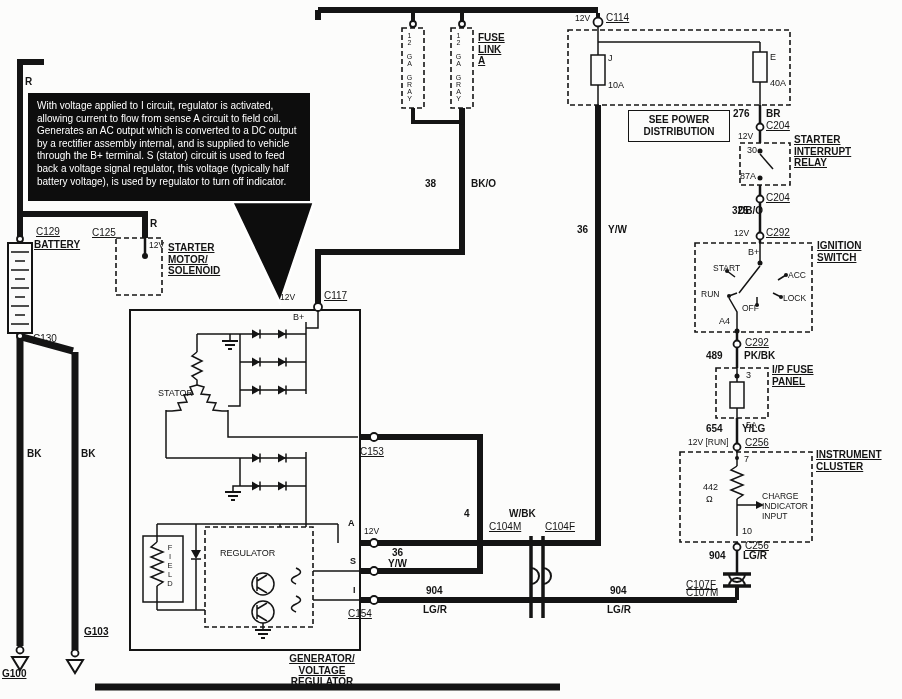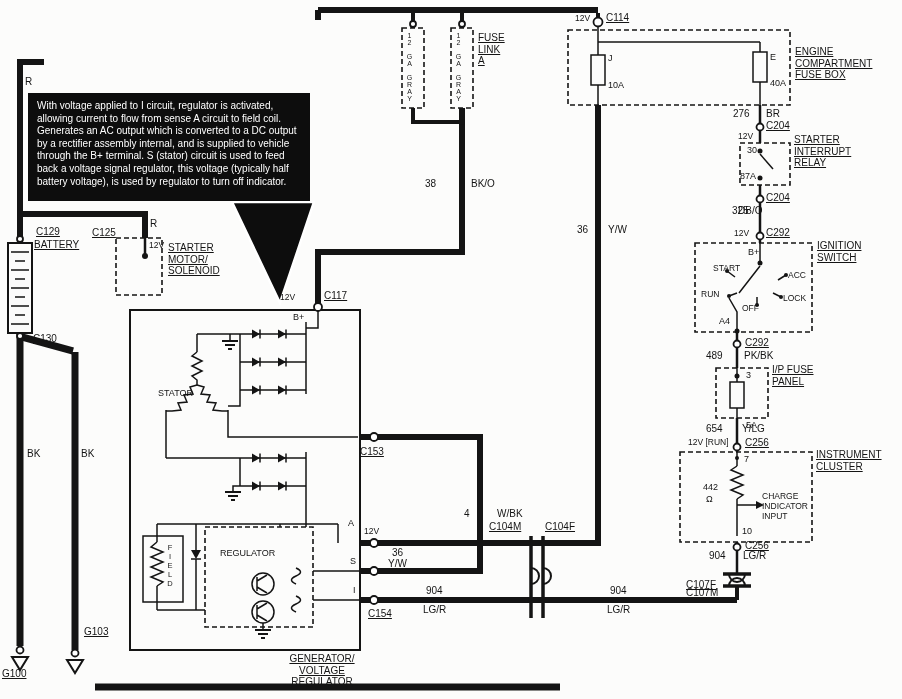--- a/index.html
+++ b/index.html
@@ -11,21 +11,21 @@
   .w4{stroke:#141414;stroke-width:4;fill:none}
   .w35{stroke:#141414;stroke-width:3.5;fill:none}
   .w25{stroke:#141414;stroke-width:2.5;fill:none}
   .w2{stroke:#141414;stroke-width:2;fill:none}
   .w15{stroke:#141414;stroke-width:1.5;fill:none}
   .dash{stroke:#141414;stroke-width:1.6;fill:none;stroke-dasharray:5 3}
   .conn{fill:#fff;stroke:#141414;stroke-width:1.8}
   .dot{fill:#141414;stroke:none}
   .blk{fill:#141414;stroke:none}
   .L{position:absolute;font-size:10px;line-height:1.15;white-space:pre-line;color:#141414;}
-  .b{font-weight:normal}
+  .b{font-weight:bold}
   .u{text-decoration:underline}
   .s9{font-size:9px}
   .s8{font-size:8.5px}
   .ctr{transform:translateX(-50%);text-align:center}
   .vt{writing-mode:vertical-rl;text-orientation:upright;font-size:7px;line-height:1;letter-spacing:0;}
   .note{position:absolute;left:28px;top:93px;width:282px;height:108px;background:#0d0d0d;color:#fff;
         padding:7px 9px;box-sizing:border-box;font-size:10px;line-height:1.26;}
   .powerbox{position:absolute;left:628px;top:110px;width:100px;height:30px;border:1.5px solid #141414;
         display:flex;align-items:center;justify-content:center;text-align:center;
         font-weight:bold;font-size:10px;white-space:pre-line;line-height:1.2;}
@@ -209,20 +209,22 @@
     <circle class="conn" cx="20" cy="336" r="3"></circle>
     <circle class="dot" cx="145" cy="256" r="3"></circle>
     <circle class="dot" cx="462" cy="122" r="3"></circle>
   </g>
 
   <polygon points="232,202 314,202 280,303" fill="#0d0d0d" stroke="#ffffff" stroke-width="2.5"></polygon>
 </svg>
 
 <div class="note">With voltage applied to I circuit, regulator is activated, allowing current to flow from sense A circuit to field coil. Generates an AC output which is converted to a DC output by a rectifier assembly internal, and is supplied to vehicle through the B+ terminal. S (stator) circuit is used to feed back a voltage signal regulator, this voltage (typically half battery voltage), is used by regulator to turn off indicator.</div>
 
+<div class="powerbox">SEE POWER
+DISTRIBUTION</div>
 
 <div class="L b" style="left:25px;top:76px">R</div>
 <div class="L u" style="left:36px;top:226px">C129</div>
 <div class="L b u" style="left:34px;top:239px">BATTERY</div>
 <div class="L u" style="left:33px;top:333px">C130</div>
 
 <div class="L b" style="left:150px;top:218px">R</div>
 <div class="L u" style="left:92px;top:227px">C125</div>
 <div class="L s8" style="left:149px;top:241px">12V</div>
 <div class="L b u" style="left:168px;top:242px">STARTER
@@ -242,23 +244,20 @@
 
 <div class="L b" style="left:425px;top:178px">38</div>
 <div class="L b" style="left:471px;top:178px">BK/O</div>
 
 <div class="L s8" style="left:575px;top:14px">12V</div>
 <div class="L u" style="left:606px;top:12px">C114</div>
 <div class="L s9" style="left:608px;top:53px">J</div>
 <div class="L s9" style="left:608px;top:80px">10A</div>
 <div class="L s9" style="left:770px;top:52px">E</div>
 <div class="L s9" style="left:770px;top:78px">40A</div>
-<div class="L b u" style="left:795px;top:46px">ENGINE
-COMPARTMENT
-FUSE BOX</div>
 
 <div class="L b" style="left:733px;top:108px">276</div>
 <div class="L b" style="left:766px;top:108px">BR</div>
 <div class="L u" style="left:766px;top:120px">C204</div>
 <div class="L s8" style="left:738px;top:132px">12V</div>
 <div class="L s9" style="left:747px;top:145px">30</div>
 <div class="L s9" style="left:740px;top:171px">87A</div>
 <div class="L b u" style="left:794px;top:134px">STARTER
 INTERRUPT
 RELAY</div>
@@ -307,30 +306,30 @@
 <div class="L u" style="left:686px;top:579px">C107F</div>
 
 <div class="L b" style="left:610px;top:585px">904</div>
 <div class="L b" style="left:607px;top:604px">LG/R</div>
 <div class="L b" style="left:426px;top:585px">904</div>
 <div class="L b" style="left:423px;top:604px">LG/R</div>
 
 <div class="L u" style="left:489px;top:521px">C104M</div>
 <div class="L u" style="left:545px;top:521px">C104F</div>
 <div class="L b" style="left:464px;top:508px">4</div>
-<div class="L b" style="left:497px;top:508px">W/BK</div>
+<div class="L b" style="left:509px;top:508px">W/BK</div>
 
 <div class="L b" style="left:577px;top:224px">36</div>
 <div class="L b" style="left:608px;top:224px">Y/W</div>
 
 <div class="L s8" style="left:364px;top:527px">12V</div>
 <div class="L b" style="left:392px;top:547px">36</div>
 <div class="L b" style="left:388px;top:558px">Y/W</div>
 <div class="L u" style="left:360px;top:446px">C153</div>
-<div class="L u" style="left:368px;top:608px">C154</div>
+<div class="L u" style="left:348px;top:608px">C154</div>
 
 <div class="L s8" style="left:280px;top:293px">12V</div>
 <div class="L u" style="left:324px;top:290px">C117</div>
 <div class="L s9" style="left:293px;top:312px">B+</div>
 <div class="L s9" style="left:158px;top:388px">STATOR</div>
 <div class="L vt" style="left:166px;top:543px;height:52px;font-size:7.5px">FIELD</div>
 <div class="L s9" style="left:220px;top:548px">REGULATOR</div>
 <div class="L s9 b" style="left:348px;top:518px">A</div>
 <div class="L s9 b" style="left:350px;top:556px">S</div>
 <div class="L s9 b" style="left:353px;top:585px">I</div>

